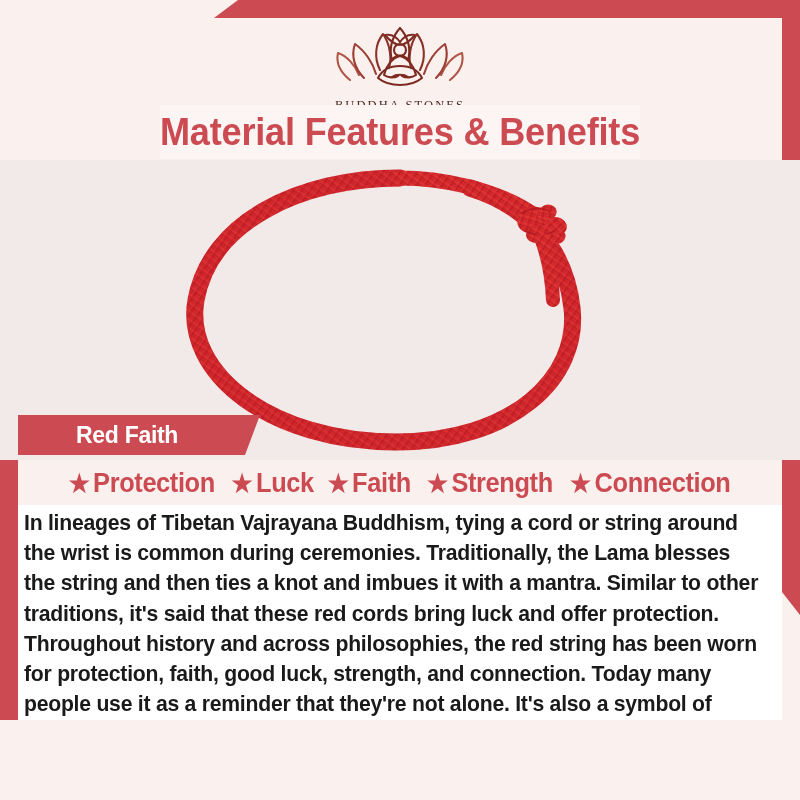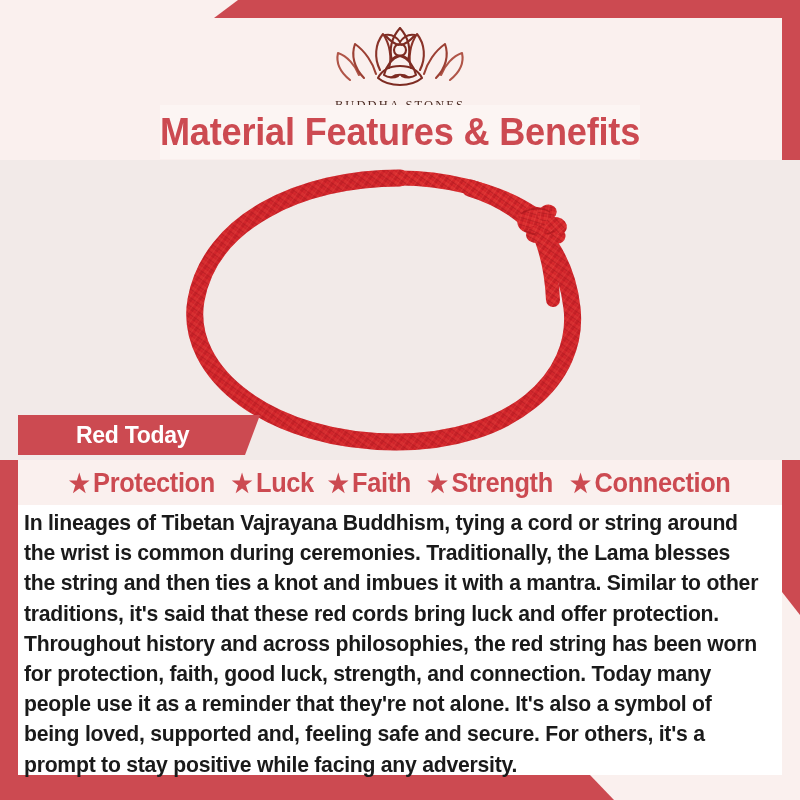--- a/index.html
+++ b/index.html
@@ -9,21 +9,21 @@
   body {
     width: 800px;
     height: 800px;
     font-family: "Liberation Sans", sans-serif;
     background: #faf0ee;
     overflow: hidden;
   }
   .poster {
     position: relative;
     width: 800px;
-    height: 800px;
+    height: 720px;
     background: #faf0ee;
     overflow: hidden;
   }
 
   
   .deco-top-bar {
     position: absolute;
     top: 0;
     left: 0;
     width: 800px;
@@ -291,21 +291,21 @@
       <ellipse cx="556" cy="66" rx="11" ry="9" fill="url(#braid)" transform="rotate(12 556 66)"></ellipse>
       <ellipse cx="538" cy="74" rx="12" ry="9" fill="url(#braid)" transform="rotate(-8 538 74)"></ellipse>
       <path d="M521 54 C528 48 542 47 550 52" fill="none" stroke="#a8171d" stroke-width="1.6" opacity="0.7"></path>
       <path d="M524 70 C532 76 546 76 554 71" fill="none" stroke="#a8171d" stroke-width="1.6" opacity="0.7"></path>
     </g>
 
     <path d="M541 78 C548 96 552 118 553 140" fill="none" stroke="url(#braid)" stroke-width="14" stroke-linecap="round"></path>
   </svg>
 
   <div class="ribbon"></div>
-  <div class="ribbon-label">Red Today</div>
+  <div class="ribbon-label">Red Faith</div>
 
   <div class="features">
     <span class="feature">
       <span class="star-icon">★</span>
       <span>Protection</span>
     </span>
     <span class="feature">
       <span class="star-icon">★</span>
       <span>Luck</span>
     </span>

